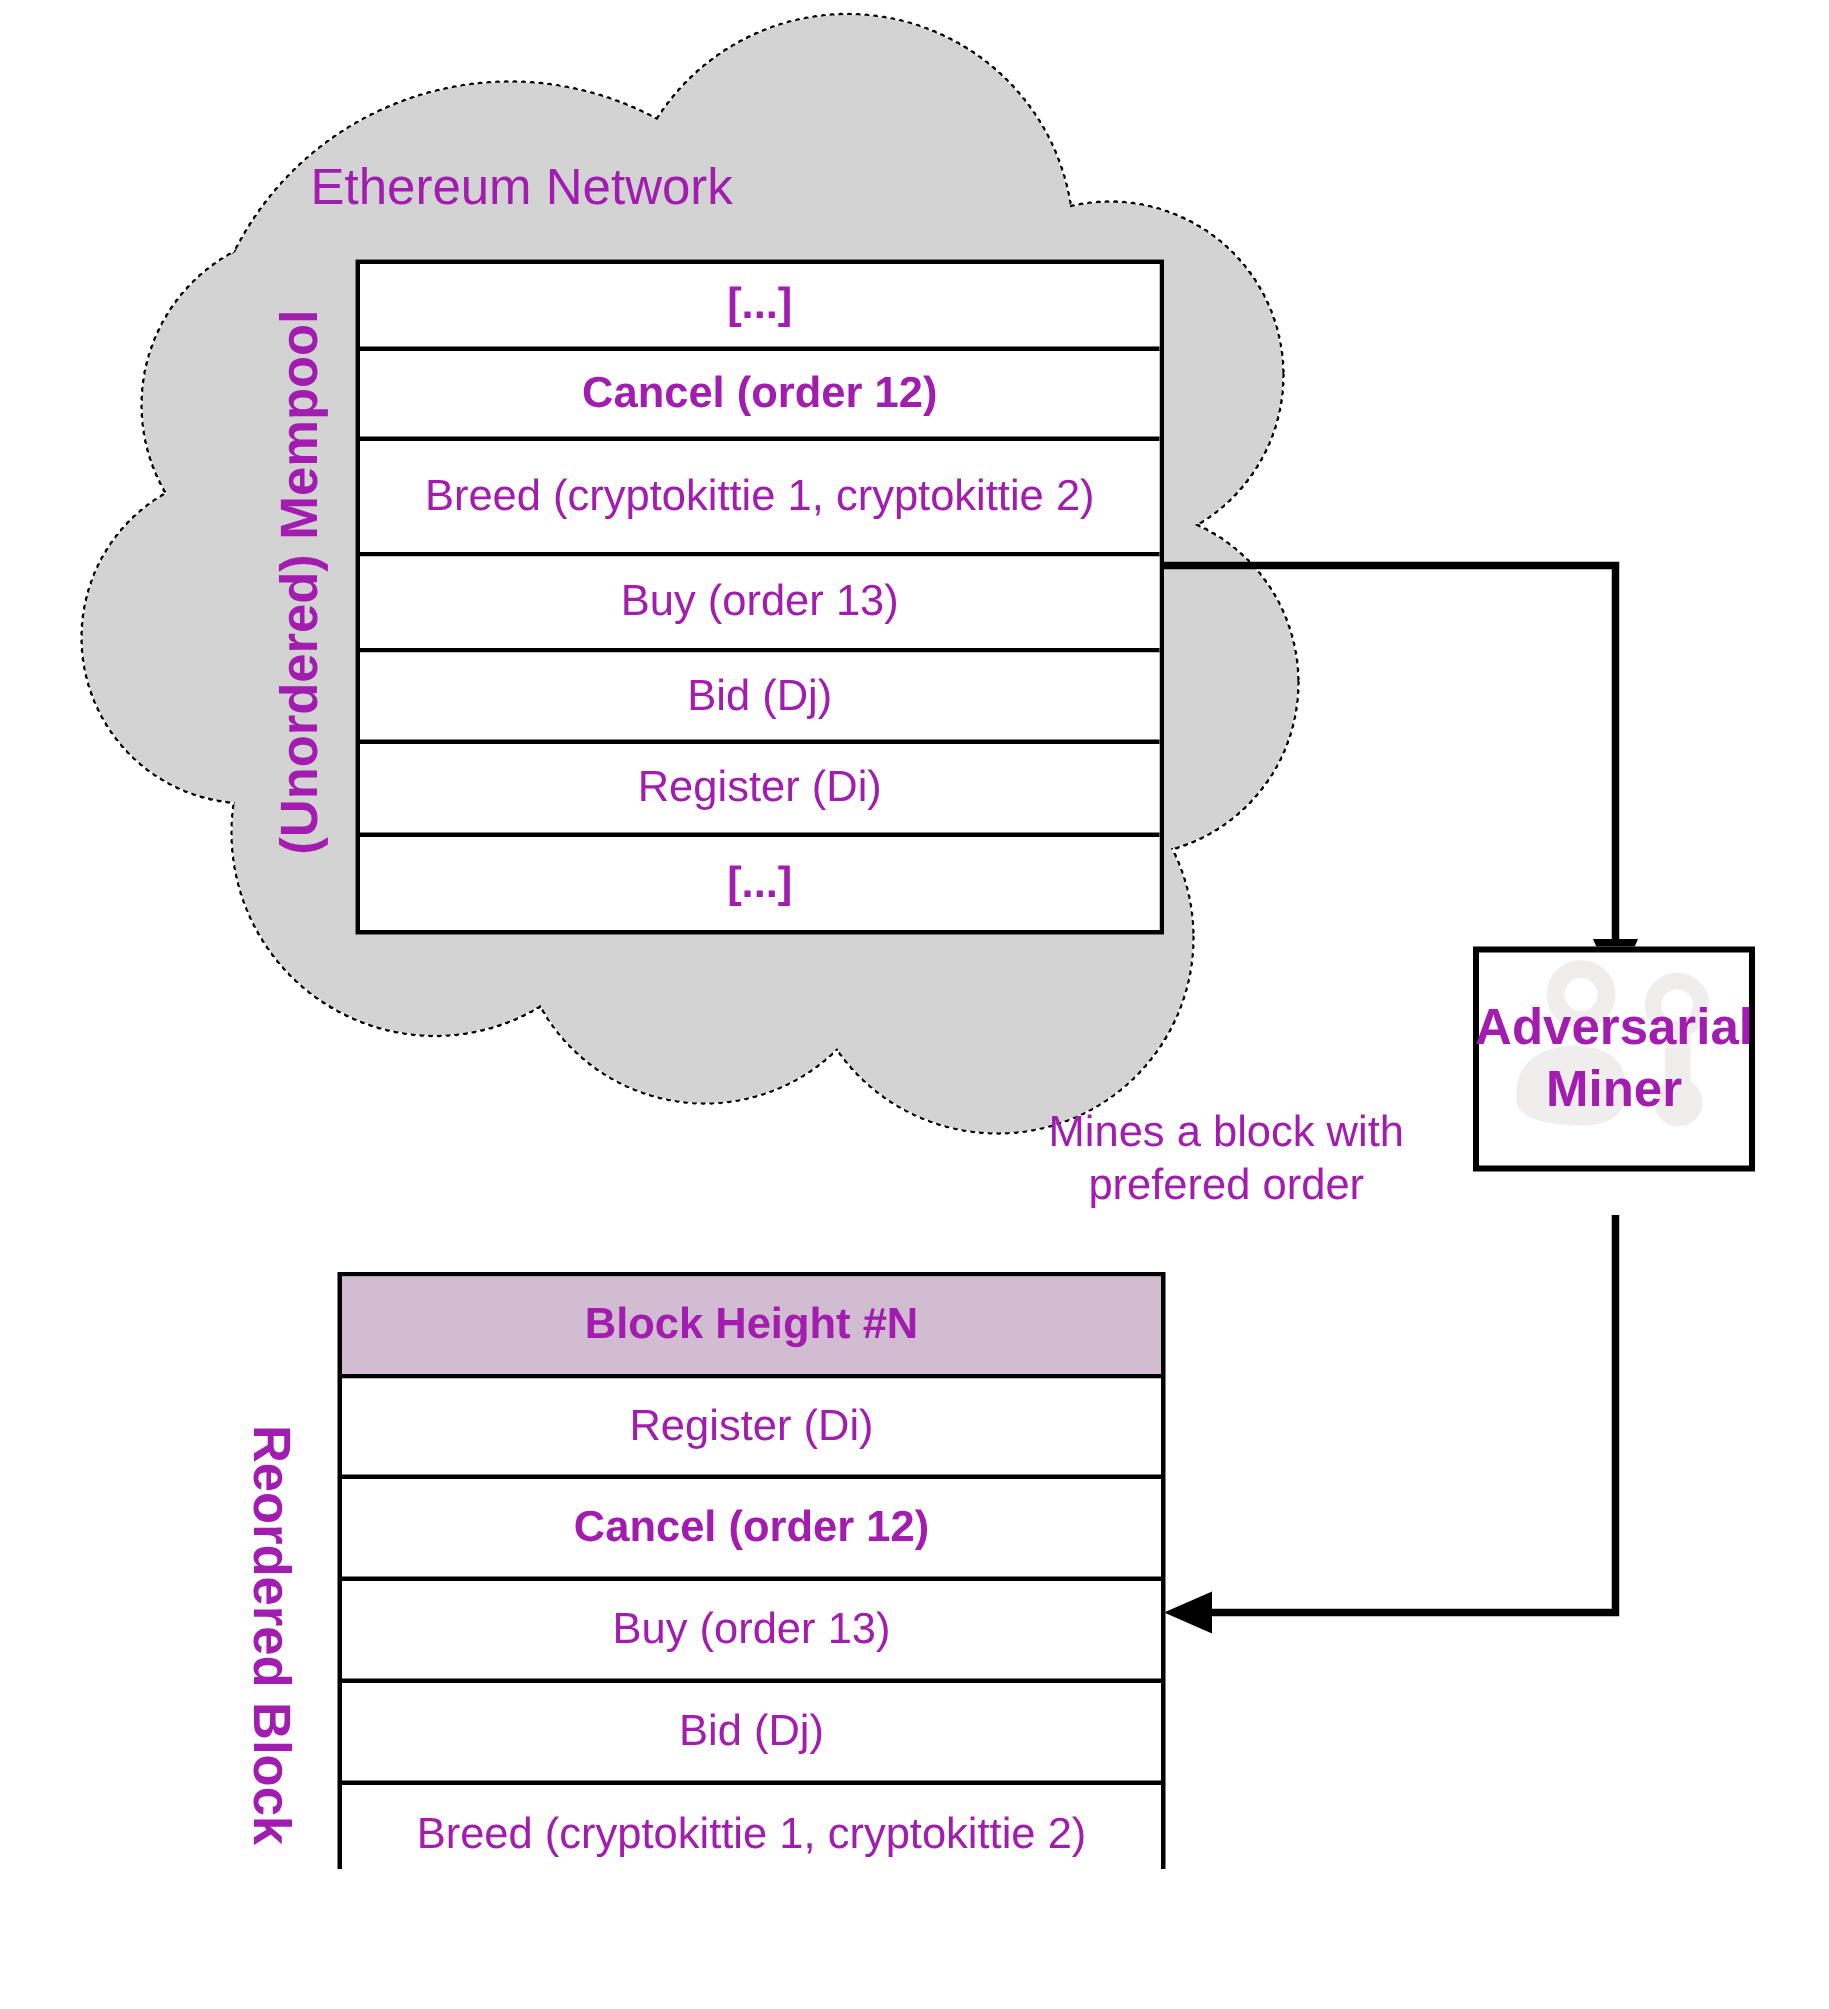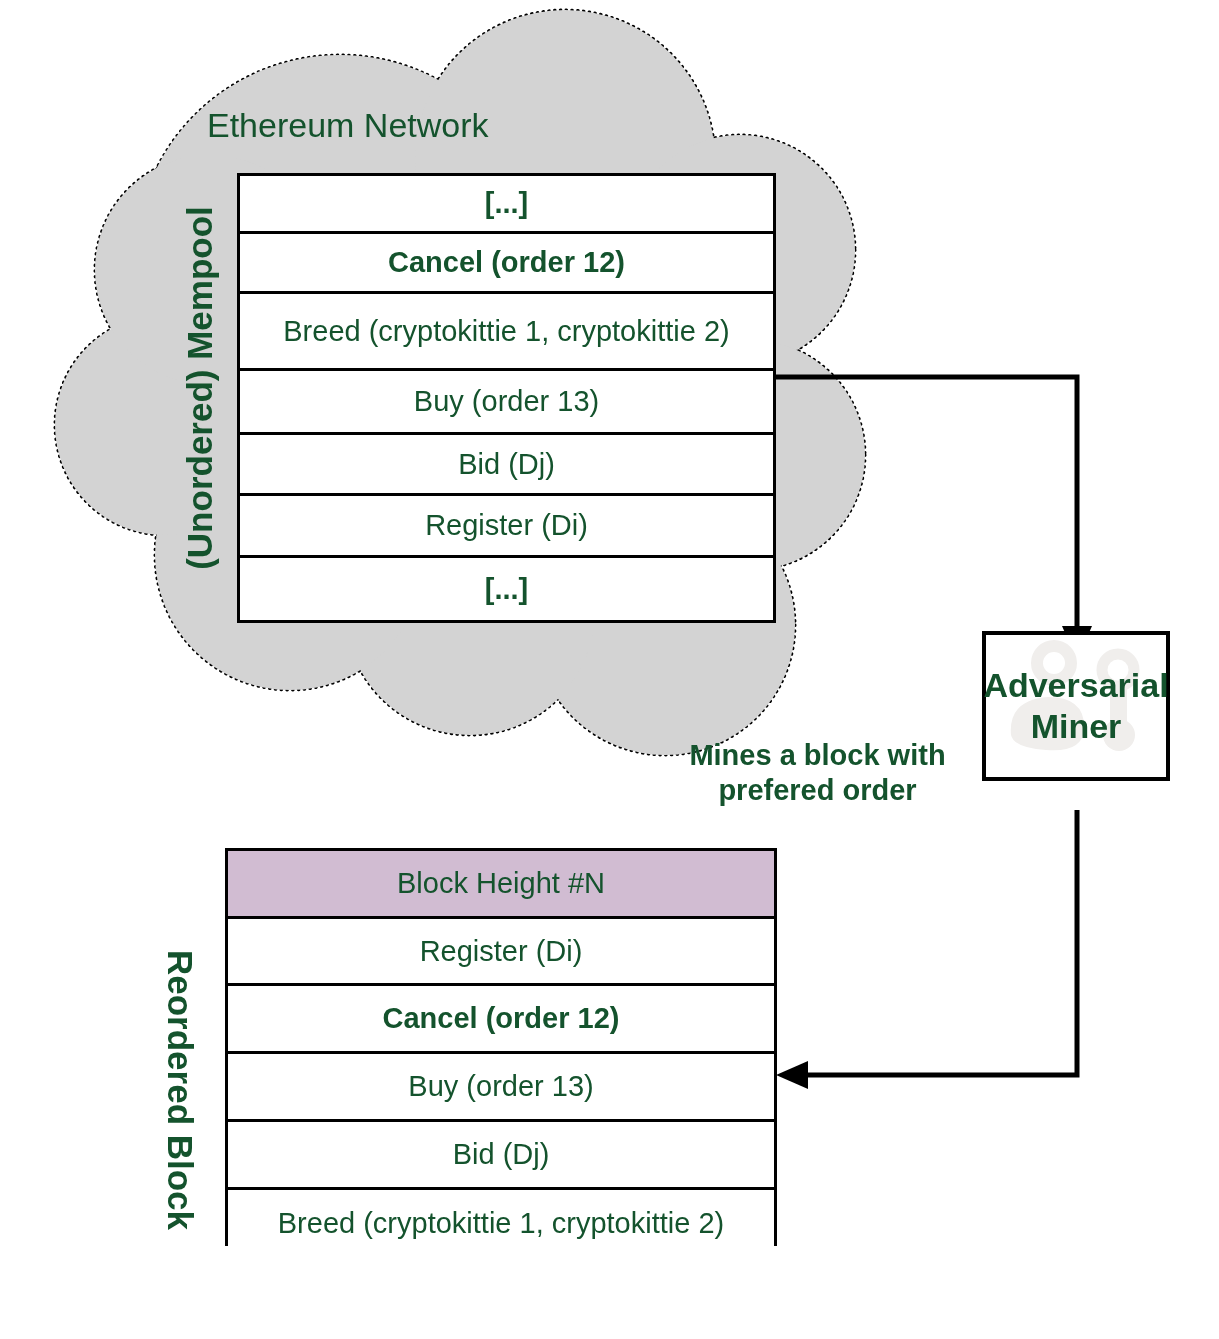--- a/index.html
+++ b/index.html
@@ -2,21 +2,21 @@
 <html><head>
 <meta charset="utf-8">
 <style>
   html, body { margin: 0; padding: 0; background: #ffffff; }
   .stage {
     position: relative;
     width: 1219px;
     height: 1246px;
     background: #ffffff;
     font-family: "Liberation Sans", "DejaVu Sans", sans-serif;
-    color: #14532d;
+    color: #a21caf;
     overflow: hidden;
   }
   svg.base-layer {
     position: absolute;
     left: 0; top: 0;
     width: 1219px; height: 1339px;
   }
 
   
   .tx-table {
@@ -44,21 +44,21 @@
     left: 237px; top: 173px;
     width: 539px; height: 450px;
     grid-template-rows: 58px 60px 77px 64px 61px 62px 1fr;
   }
   #block-table {
     left: 225px; top: 848px;
     width: 552px; height: 480px;
     grid-template-rows: repeat(7, 1fr);
   }
   .block-header-row {
-    font-weight: normal;
+    font-weight: bold;
     background: #d1bcd2;
   }
 
   
   #cloud-label {
     position: absolute;
     left: 207px; top: 106px;
     font-size: 34px;
     white-space: nowrap;
   }
@@ -78,21 +78,21 @@
   }
   #block-side-label {
     left: -70px; top: 1065px;       
     transform: rotate(90deg);
   }
   #arrow-caption {
     position: absolute;
     left: 655px; top: 738px;
     width: 325px;
     text-align: center;
-    font-weight: bold;
+    font-weight: normal;
     font-size: 29px;
     line-height: 1.22;
   }
 
   
   #miner-box {
     position: absolute;
     left: 982px; top: 631px;
     width: 188px; height: 150px;
     box-sizing: border-box;

